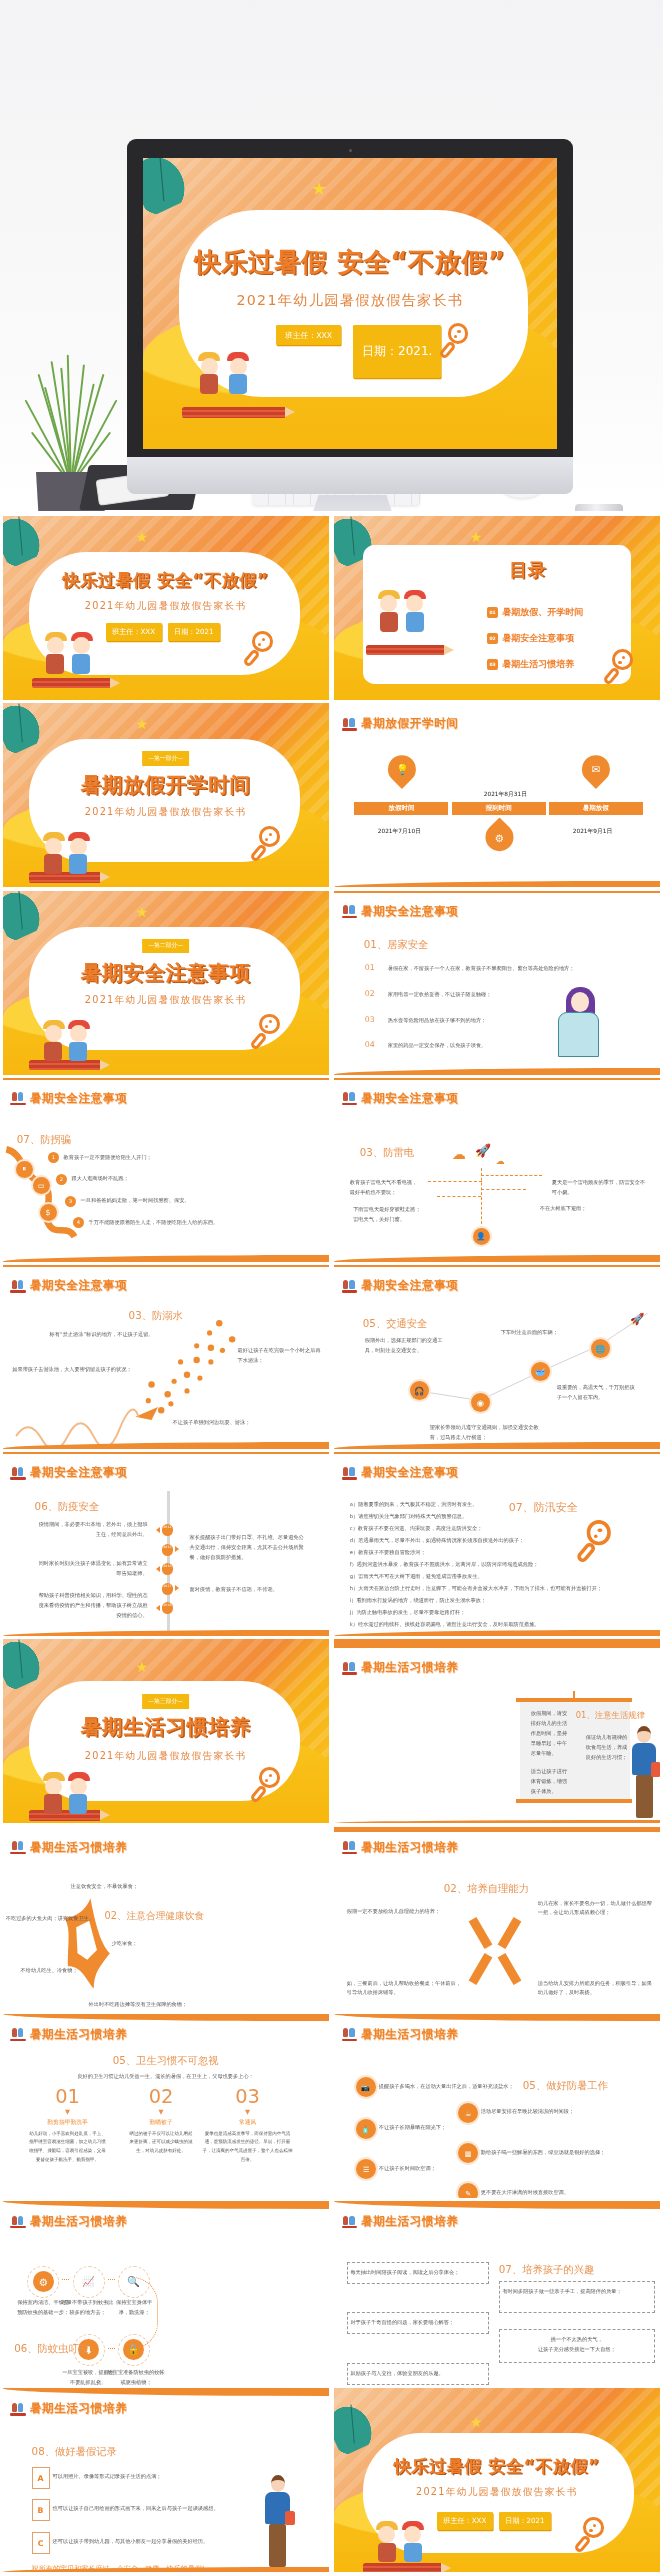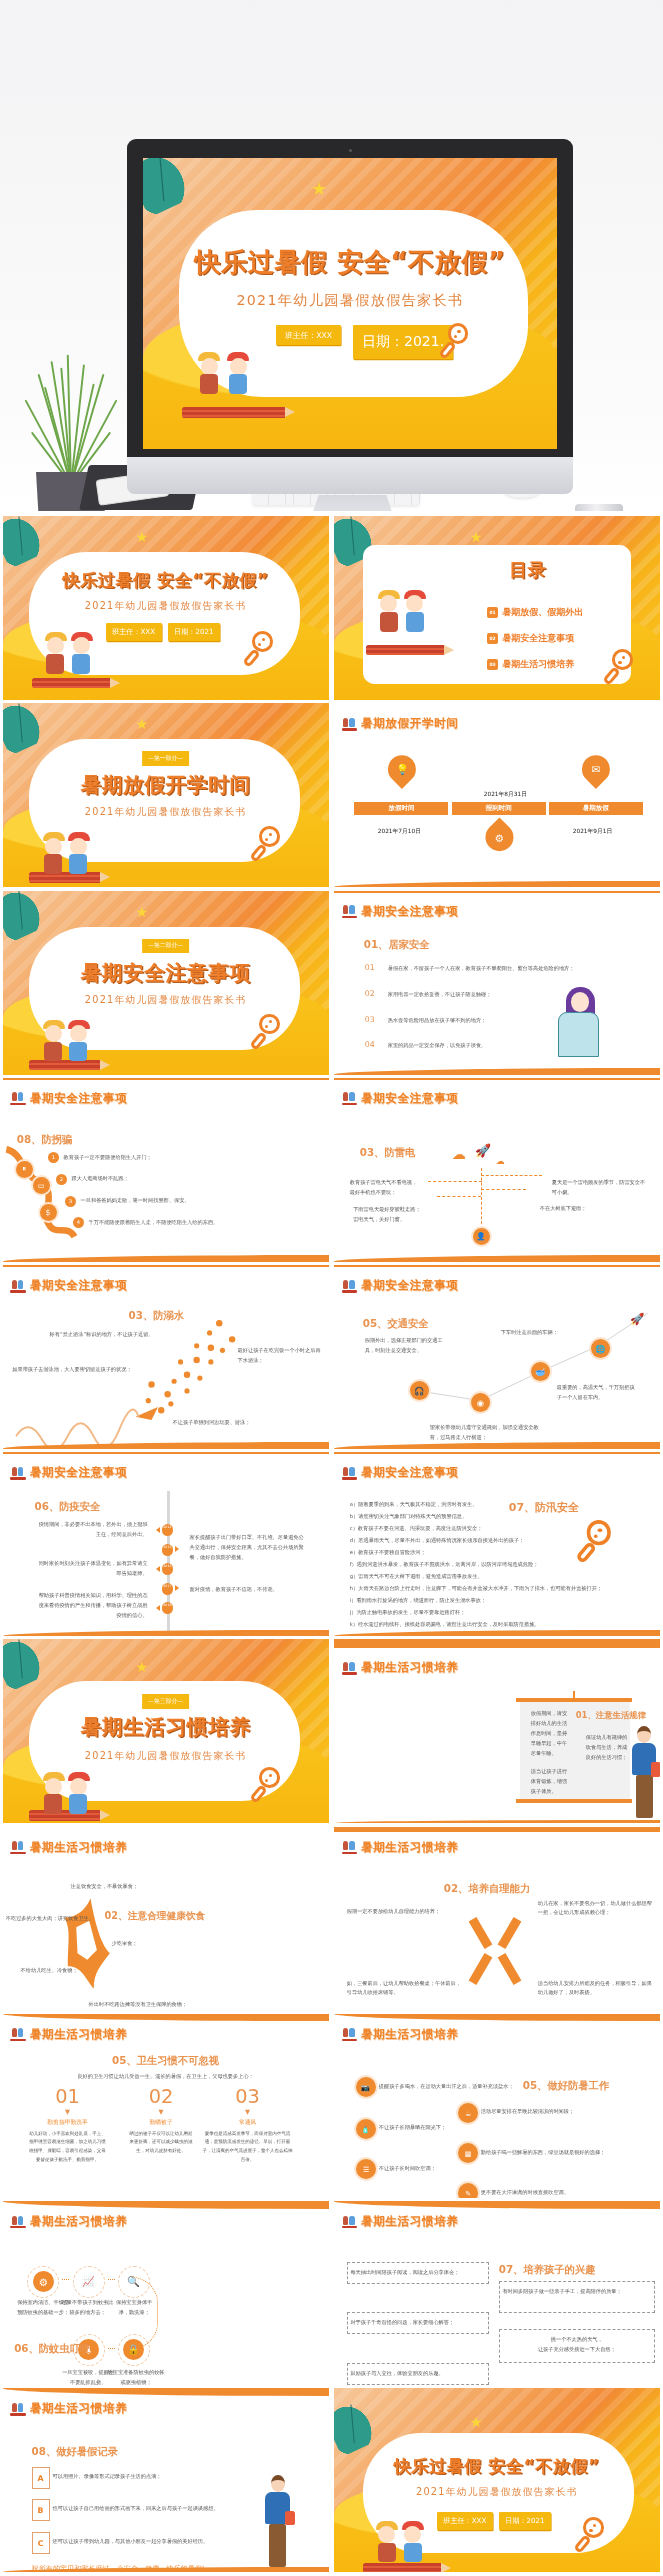--- a/index.html
+++ b/index.html
@@ -44,21 +44,21 @@
   .pencil:after { content: ""; position: absolute; right: -10.3px; top: 0; border-left: 10.3px solid #f4d0a0; border-top: 5.2px solid transparent; border-bottom: 5.2px solid transparent; }
 
   .content { background: #fff; }
   .top-band { position: absolute; left: 0; top: 0; width: 100%; height: 7.8px; background: #ef8a2e; border-radius: 0 0 0 100% / 0 0 0 100%; }
   .bottom-band { position: absolute; left: 0; bottom: 0; width: 100%; height: 6.5px; background: #ef8a2e; border-radius: 100% 0 0 0 / 100% 0 0 0; }
   .hdr { position: absolute; left: 7.8px; top: 13px; display: flex; align-items: center; gap: 3.9px; }
   .mini-kids { width: 15.5px; height: 14.2px; position: relative; }
   .mini-kids span { position: absolute; width: 5.2px; height: 9px; border-radius: 2.6px 2.6px 1.3px 1.3px; top: 1.3px; }
   .mini-kids i { position: absolute; left: 0; bottom: 0; width: 15.5px; height: 2.6px; background: #c43b28; border-radius: 1.3px; }
   .hdr-title { color: #ef8327; font-size: 11.6px; font-weight: bold; letter-spacing: 0.6px; text-shadow: 0.6px 0.6px 0 #f8c8a0; }
-  .sec-title { position: absolute; color: #e9934f; font-size: 10.3px; font-weight: bold; }
+  .sec-title { position: absolute; color: #e9934f; font-size: 10.3px; }
   .txt { position: absolute; font-size: 5.2px; color: #555; line-height: 1.9; }
   .num-badge { position: absolute; width: 11.6px; height: 11.6px; border-radius: 50%; background: #ef8a2e; color: #fff; font-size: 5.2px; text-align: center; line-height: 11.6px; }
   .orange-circle { position: absolute; border-radius: 50%; background: #ef8a2e; color: #fff; text-align: center; display: flex; align-items: center; justify-content: center; box-shadow: 0 0 0 1.9px #fde6d2; }
   .bar { position: absolute; height: 13px; background: #ef8a2e; color: #fff; font-size: 6.5px; font-weight: bold; text-align: center; line-height: 13px; }
   .drop { position: absolute; width: 28.4px; height: 28.4px; background: #ef8a2e; border-radius: 50% 50% 50% 0; color: #fff; display: flex; align-items: center; justify-content: center; font-size: 10.3px; }
   .dash { position: absolute; border-color: #ef8a2e; border-style: dashed; border-width: 0; }
   .toc-num { display: inline-block; width: 11.6px; height: 11.6px; background: #ef8a2e; color: #fff; font-size: 4.5px; text-align: center; line-height: 11.6px; border-radius: 1.9px; margin-right: 3.9px; vertical-align: middle; }
   .toc-item { position: absolute; color: #ef7e2b; font-size: 9px; font-weight: bold; }
   .board { position: absolute; background: #f1f1f1; }
   .dashed-box { position: absolute; border: 0.6px dashed #999; font-size: 5.2px; color: #555; padding: 5.2px 2.6px; line-height: 1.9; }
@@ -114,21 +114,21 @@
       <div class="cam"></div>
       <div class="screen cover">
         <div class="stripes"></div>
         <div class="yellow-wave"></div>
         <div class="leaf" style="transform:rotate(-25deg) scale(1.2);"></div>
         <div class="star" style="left:168px;top:19.4px;font-size:18px;">★</div>
         <div class="cloud" style="left:36px;top:52px;width:349px;height:187px;border-radius:78px 90px 71px 84px;"></div>
         <div class="big-title" style="top:87px;font-size:26px;">快乐过暑假 安全“不放假”</div>
         <div class="sub-title" style="top:133px;font-size:14.2px;">2021年幼儿园暑假放假告家长书</div>
         <div class="chip" style="left:133px;top:167px;font-size:7.8px;padding:4.5px 9px;">班主任：XXX</div>
-        <div class="chip" style="left:210px;top:167px;font-size:14px;padding:8px 9px;">日期：2021.</div>
+        <div class="chip" style="left:210px;top:167px;font-size:12px;padding:18px 9px;">日期：2021.</div>
         <div class="rattle" style="left:297px;top:165px;">
             <div class="handle"></div>
             <div class="head"></div>
             <div class="dot" style="right:7.8px;top:6.5px"></div>
             <div class="dot" style="right:11.6px;top:11.6px"></div>
           </div>
         <div class="pencil" style="left:39px;top:249px;width:103px;"></div>
         <div class="kid" style="left:55px;top:194px;">
             <div class="hat" style="background:#f4b93a"></div>
             <div class="face"></div>
@@ -176,21 +176,21 @@
       </div>
   </div>
 
   <div class="slide cover">
     <div class="stripes"></div>
       <div class="yellow-wave"></div>
     <div class="leaf"></div>
     <div class="star" style="left:136px;top:13px;">★</div>
     <div class="cloud" style="left:29px;top:29px;width:268px;height:139px;border-radius:11.6px;"></div>
     <div class="big-title" style="top:42px;left:97px;width:194px;font-size:18px;">目录</div>
-    <div class="toc-item" style="left:153px;top:90px;"><span class="toc-num">01</span><span>暑期放假、假期外出</span></div>
+    <div class="toc-item" style="left:153px;top:90px;"><span class="toc-num">01</span><span>暑期放假、开学时间</span></div>
     <div class="toc-item" style="left:153px;top:116px;"><span class="toc-num">02</span><span>暑期安全注意事项</span></div>
     <div class="toc-item" style="left:153px;top:142px;"><span class="toc-num">03</span><span>暑期生活习惯培养</span></div>
     <div class="rattle" style="left:271px;top:133px;">
         <div class="handle"></div>
         <div class="head"></div>
         <div class="dot" style="right:7.8px;top:6.5px"></div>
         <div class="dot" style="right:11.6px;top:11.6px"></div>
       </div>
     <div class="pencil" style="left:32px;top:129px;width:78px;"></div>
     <div class="kid" style="left:44px;top:74px;">
@@ -314,21 +314,21 @@
   <div class="slide content">
     <div class="top-band" style="border-radius:0;height:1.9px;"></div>
     <div class="hdr">
         <div class="mini-kids">
           <span style="left:1.3px;background:#c4553a"></span>
           <span style="left:7.8px;background:#5b9fdc"></span>
           <i></i>
         </div>
         <span class="hdr-title">暑期安全注意事项</span>
       </div>
-    <div class="sec-title" style="left:14.2px;top:55px;">08、防拐骗</div>
+    <div class="sec-title" style="left:14.2px;top:55px;">07、防拐骗</div>
     <svg style="position:absolute;left:0;top:68px;" width="78" height="94" viewBox="0 0 120 145">
         <path d="M5 5 C30 10, 30 45, 55 55 C85 65, 60 110, 70 120 C80 140, 100 120, 110 140" stroke="#ef8a2e" stroke-width="10" fill="none"></path>
       </svg>
     <div class="orange-circle" style="left:13px;top:83px;width:17px;height:17px;font-size:7.8px;">⏸</div>
     <div class="orange-circle" style="left:30px;top:99px;width:17px;height:17px;font-size:7.1px;">▭</div>
     <div class="orange-circle" style="left:37px;top:126px;width:17px;height:17px;font-size:7.8px;">$</div>
     <div class="num-badge" style="left:45px;top:74px;">1</div>
     <div class="txt" style="left:61px;top:75px;">教育孩子一定不要随便给陌生人开门；</div>
     <div class="num-badge" style="left:53px;top:96px;">2</div>
     <div class="txt" style="left:69px;top:96px;">跟大人逛商场时不乱跑；</div>

